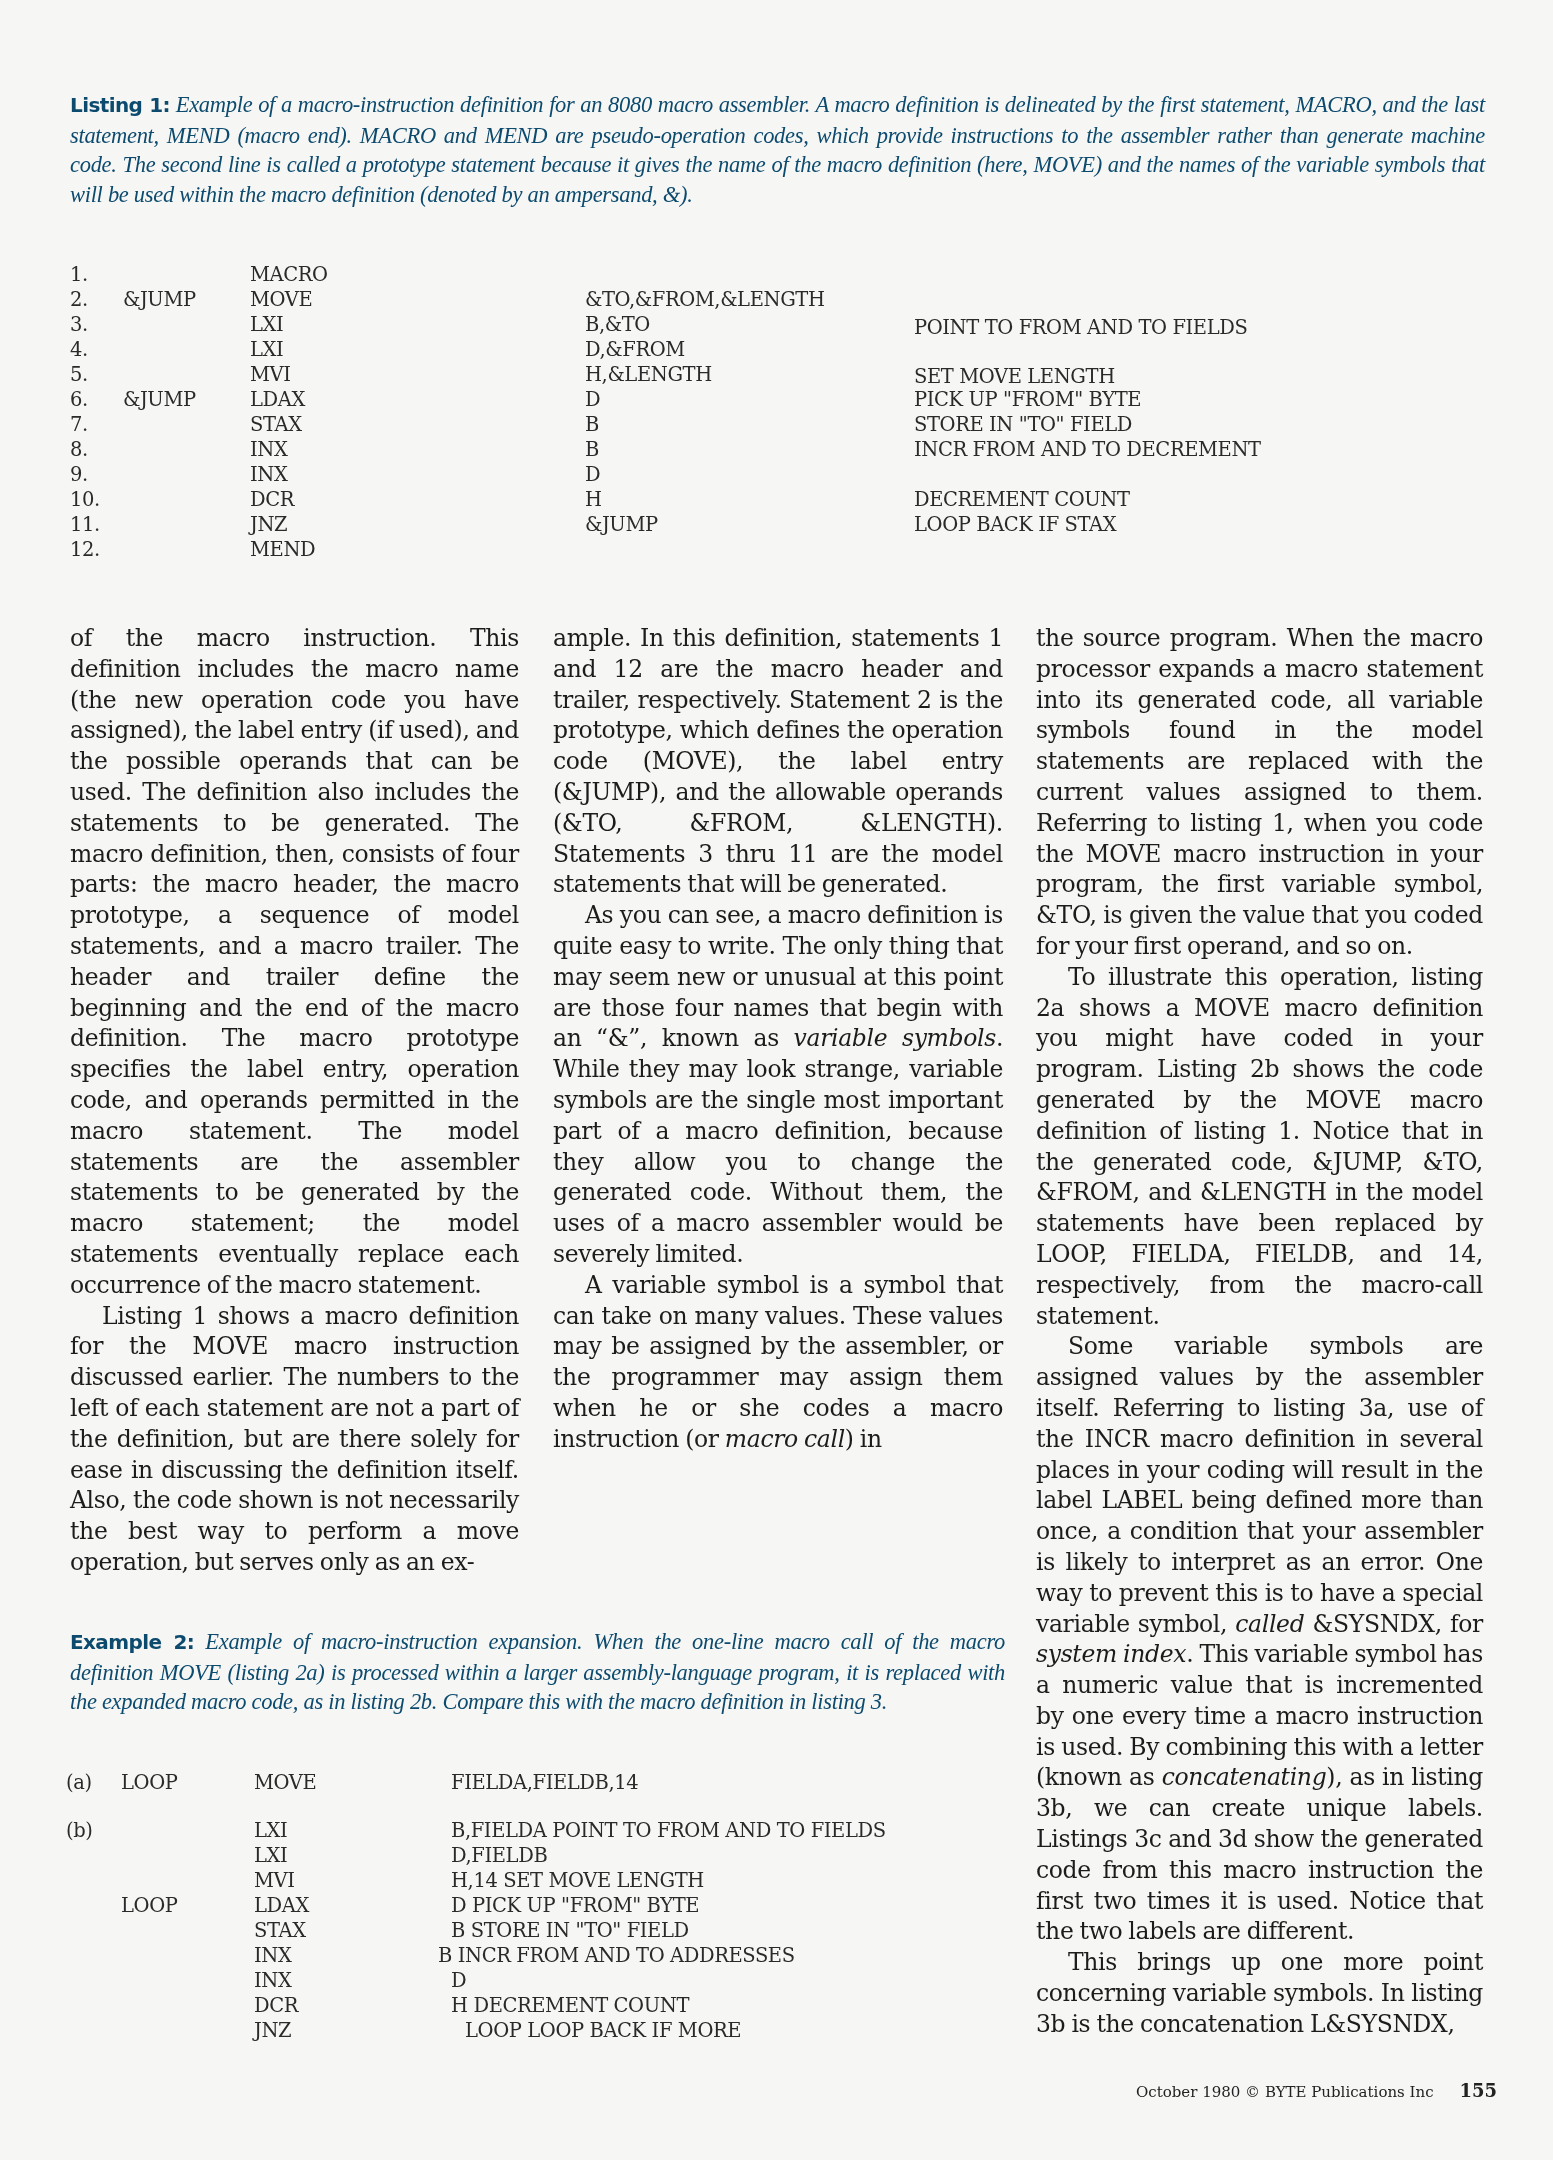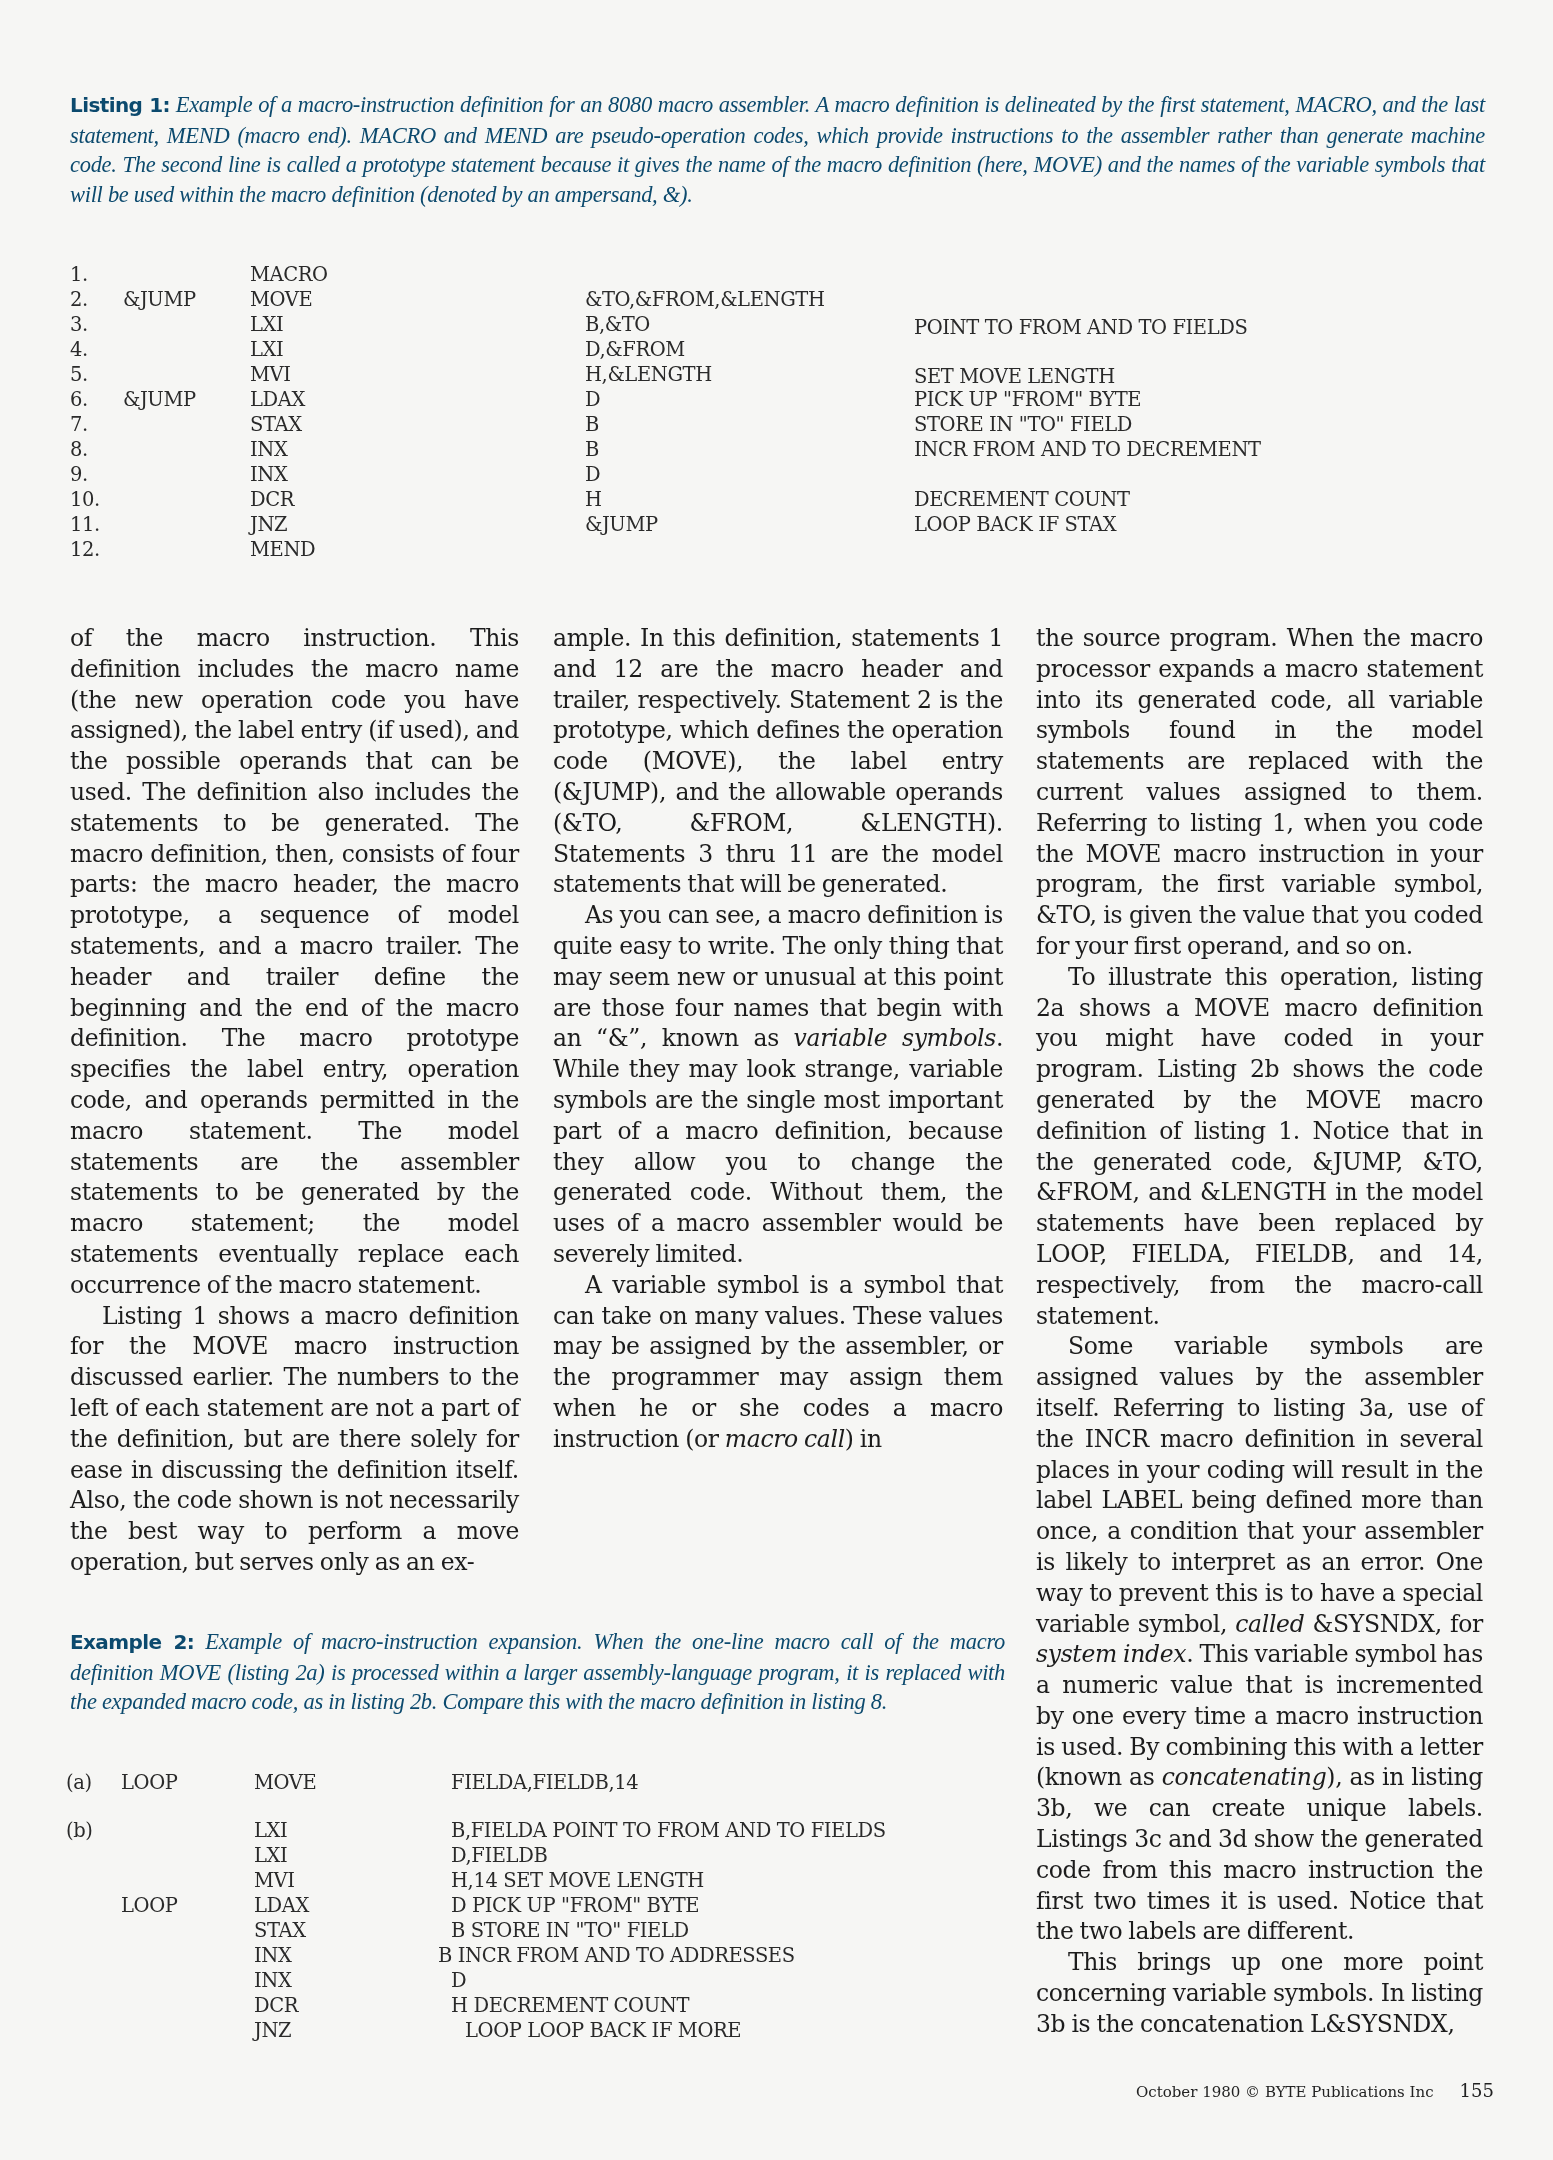--- a/index.html
+++ b/index.html
@@ -73,21 +73,21 @@
     .footer {
       position: absolute;
       left: 1136px;
       top: 2080px;
       font-family: "DejaVu Serif", "Liberation Serif", serif;
       font-size: 15px;
       color: #222;
       white-space: nowrap;
     }
     .footer .page-num {
-      font-weight: normal;
+      font-weight: bold;
       font-size: 18px;
       margin-left: 26px;
     }
   </style>
 </head>
 <body>
 
 <div class="caption" style="left:70px; top:90px; width:1415px;">
   <span class="cap-label">Listing 1:</span><span> Example of a macro-instruction definition for an 8080 macro assembler. A macro definition is delineated by the first statement, MACRO, and the last statement, MEND (macro end). MACRO and MEND are pseudo-operation codes, which provide instructions to the assembler rather than generate machine code. The second line is called a prototype statement because it gives the name of the macro definition (here, MOVE) and the names of the variable symbols that will be used within the macro definition (denoted by an ampersand, &amp;).</span>
 </div>
@@ -191,21 +191,21 @@
 </div>
 
 <div class="col" style="left:1036px; top:623px; width:447px;">
   <p>the source program. When the macro processor expands a macro statement into its generated code, all variable symbols found in the model statements are replaced with the current values assigned to them. Referring to listing 1, when you code the MOVE macro instruction in your program, the first variable symbol, &amp;TO, is given the value that you coded for your first operand, and so on.</p>
   <p class="indent">To illustrate this operation, listing 2a shows a MOVE macro definition you might have coded in your program. Listing 2b shows the code generated by the MOVE macro definition of listing 1. Notice that in the generated code, &amp;JUMP, &amp;TO, &amp;FROM, and &amp;LENGTH in the model statements have been replaced by LOOP, FIELDA, FIELDB, and 14, respectively, from the macro-call statement.</p>
   <p class="indent"><span>Some variable symbols are assigned values by the assembler itself. Referring to listing 3a, use of the INCR macro definition in several places in your coding will result in the label LABEL being defined more than once, a condition that your assembler is likely to interpret as an error. One way to prevent this is to have a special variable symbol, </span><em>called</em><span> &amp;SYSNDX, for </span><em>system index</em><span>. This variable symbol has a numeric value that is incremented by one every time a macro instruction is used. By combining this with a letter (known as </span><em>concatenating</em><span>), as in listing 3b, we can create unique labels. Listings 3c and 3d show the generated code from this macro instruction the first two times it is used. Notice that the two labels are different.</span></p>
   <p class="indent">This brings up one more point concerning variable symbols. In listing 3b is the concatenation L&amp;SYSNDX,</p>
 </div>
 
 <div class="caption" style="left:70px; top:1627px; width:935px;">
-  <span class="cap-label">Example 2:</span><span> Example of macro-instruction expansion. When the one-line macro call of the macro definition MOVE (listing 2a) is processed within a larger assembly-language program, it is replaced with the expanded macro code, as in listing 2b. Compare this with the macro definition in listing 8.</span>
+  <span class="cap-label">Example 2:</span><span> Example of macro-instruction expansion. When the one-line macro call of the macro definition MOVE (listing 2a) is processed within a larger assembly-language program, it is replaced with the expanded macro code, as in listing 2b. Compare this with the macro definition in listing 3.</span>
 </div>
 
 <div class="listing" style="left:66px; top:1770px; width:940px;">
   <div class="row">
       <span style="left:0">(a)</span>
       <span style="left:55px">LOOP</span>
       <span style="left:188px">MOVE</span>
       <span style="left:385px">FIELDA,FIELDB,14</span>
     </div>
 </div>

